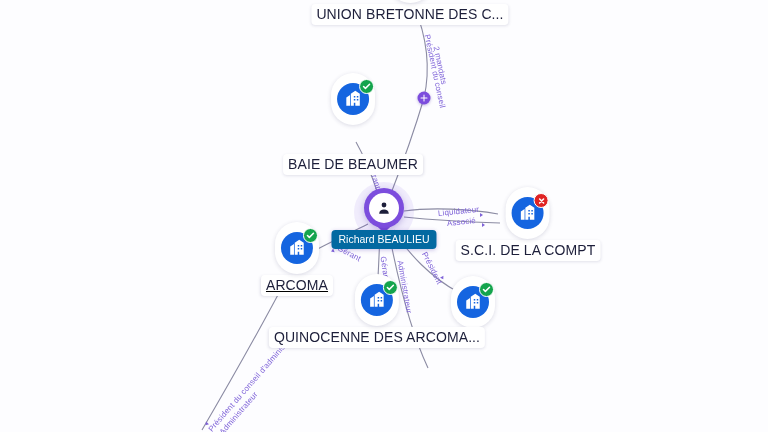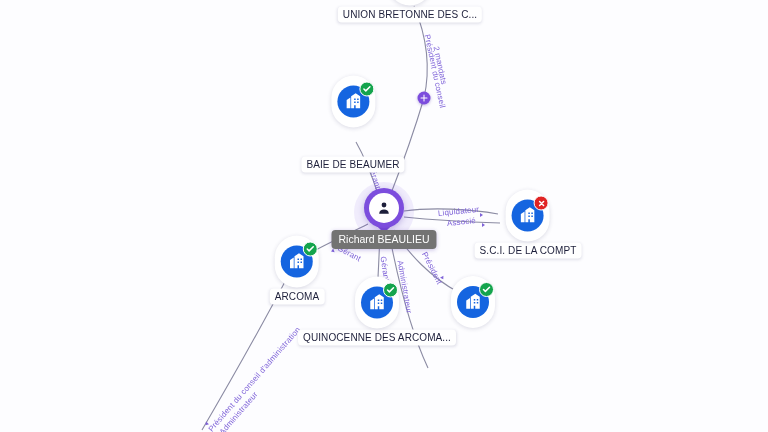--- a/index.html
+++ b/index.html
@@ -88,21 +88,21 @@
   .badge.ok  { background: #14a44d; }
   .badge.bad { background: #e02424; }
   .badge svg { display: block; }
 
   
   .co-label {
     margin-top: 1px;
     background: #ffffff;
     border-radius: 4px;
     padding: 2px 5px 3px 5px;
-    font-size: 10px;
+    font-size: 14px;
     letter-spacing: .1px;
     color: #1d1f3a;
     white-space: nowrap;
     box-shadow: 0 1px 3px rgba(40,40,90,.13);
     text-align: right;
   }
 
   
   #person-node {
     position: absolute;
@@ -151,21 +151,21 @@
     justify-content: center;
     z-index: 2;
   }
   .pin-inner svg { display: block; }
 
   .person-pill {
     position: absolute;
     top: 42px;
     left: 50%;
     transform: translateX(-50%);
-    background: #737373;
+    background: #0369a1;
     color: #ffffff;
     font-size: 10.5px;
     padding: 3px 7px 4px 7px;
     border-radius: 4px;
     white-space: nowrap;
     box-shadow: 0 1px 4px rgba(80,50,170,.30);
   }
 
   
   .edge-label {
@@ -297,21 +297,21 @@
       </div>
       <div class="badge bad">
         <svg width="8" height="8" viewBox="0 0 24 24" fill="none" stroke="#ffffff" stroke-width="4.5" stroke-linecap="round">
             <path d="M6 6l12 12M18 6L6 18"></path>
           </svg>
       </div>
     </div>
     <div class="co-label">S.C.I. DE LA COMPT</div>
   </div>
 
-  <div class="node" style="left:297px; top:270px;">
+  <div class="node" style="left:297px; top:259px;text-decoration:underline;">
     <div class="co-card">
       <div class="co-disc">
         <svg width="18" height="18" viewBox="0 0 24 24" fill="#ffffff">
           <path d="M3 21V10l5-3.4V21H3zm6 0V5l6-4 6 4v16h-6v-4h-2v4H9zm8-11h2V8h-2v2zm0 4h2v-2h-2v2zm-4-4h2V8h-2v2zm0 4h2v-2h-2v2z"></path>
         </svg>
       </div>
       <div class="badge ok">
         <svg width="9" height="9" viewBox="0 0 24 24" fill="none" stroke="#ffffff" stroke-width="4" stroke-linecap="round" stroke-linejoin="round">
             <path d="M20 6L9 17l-5-5"></path>
           </svg>

